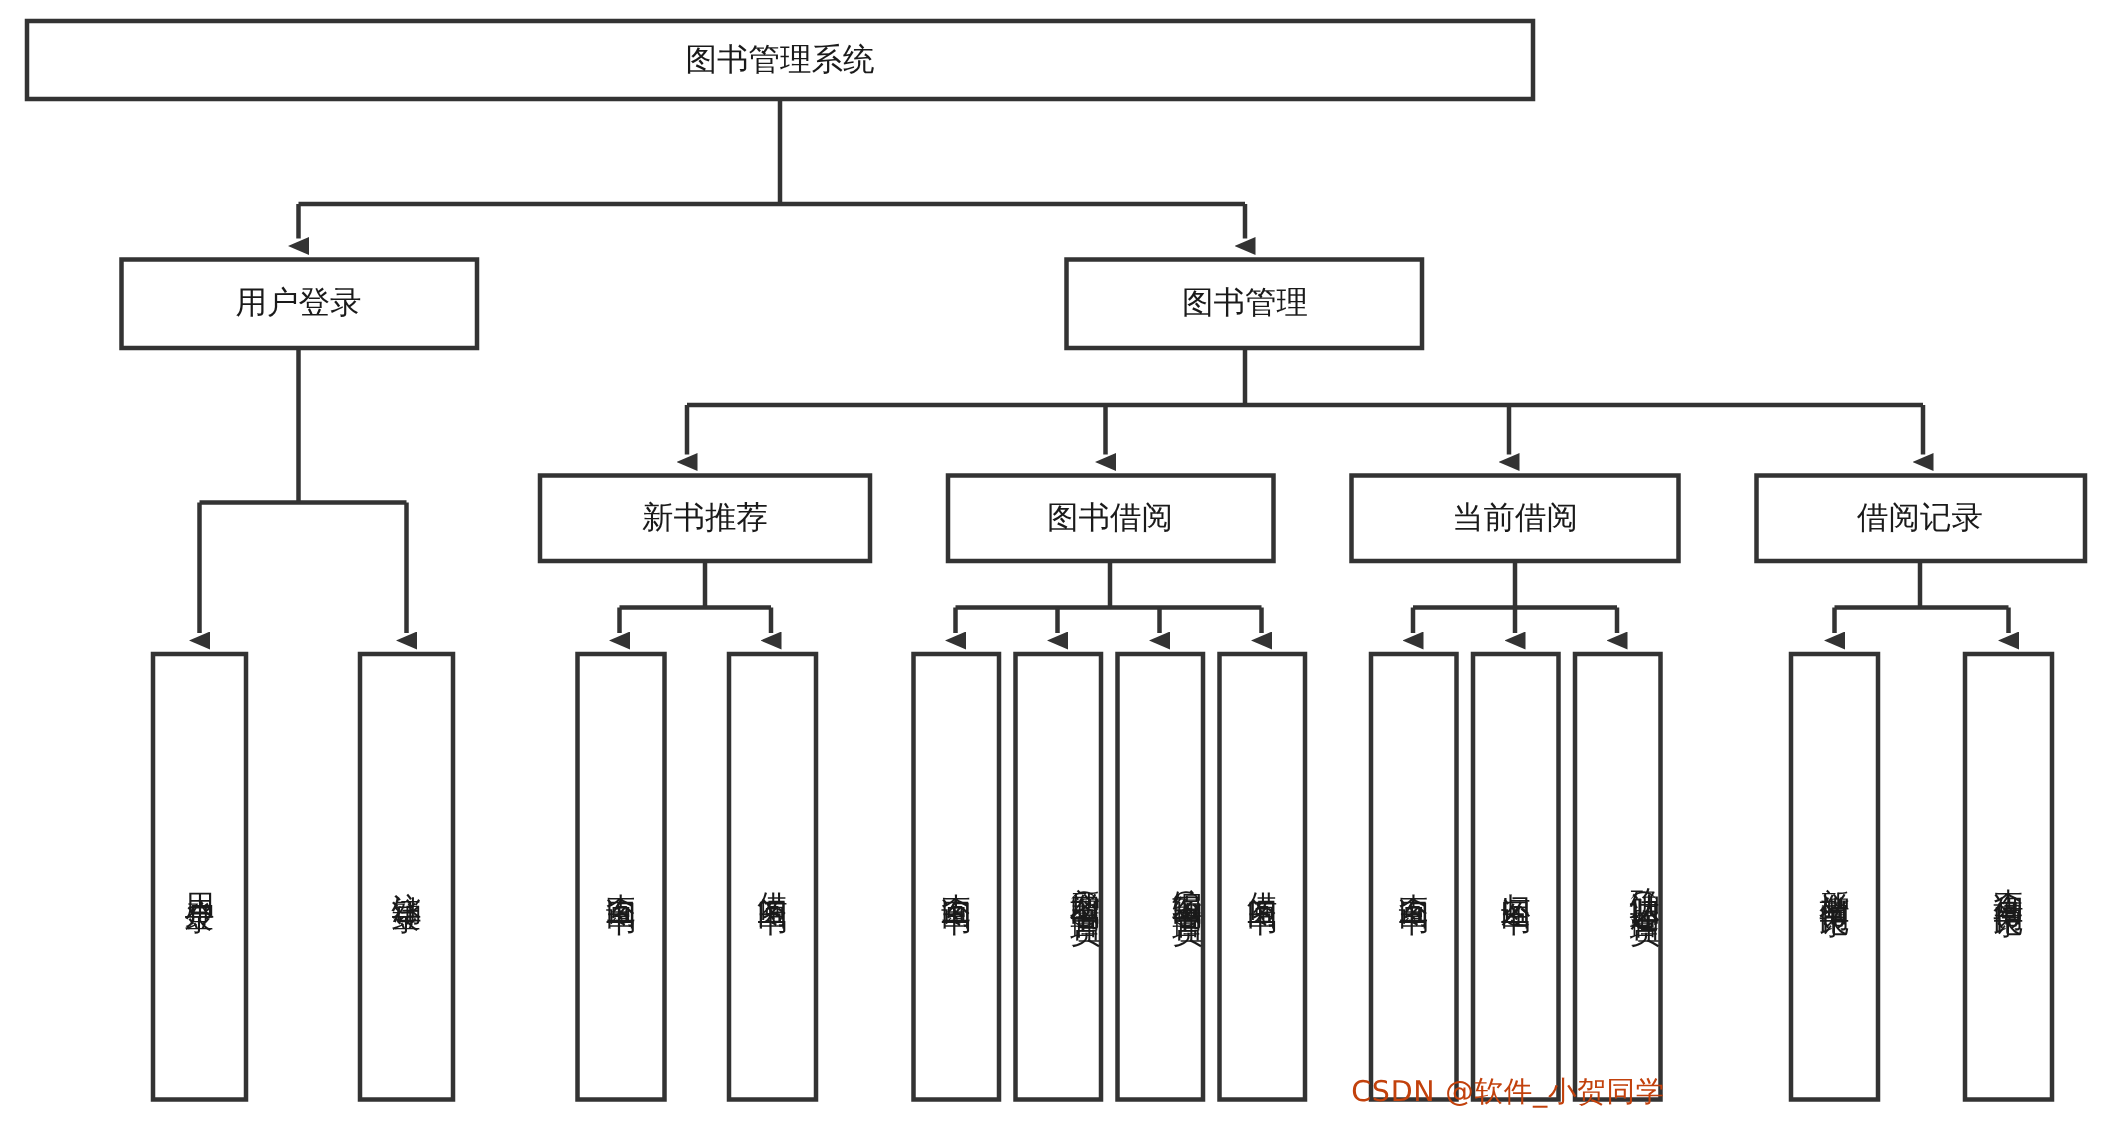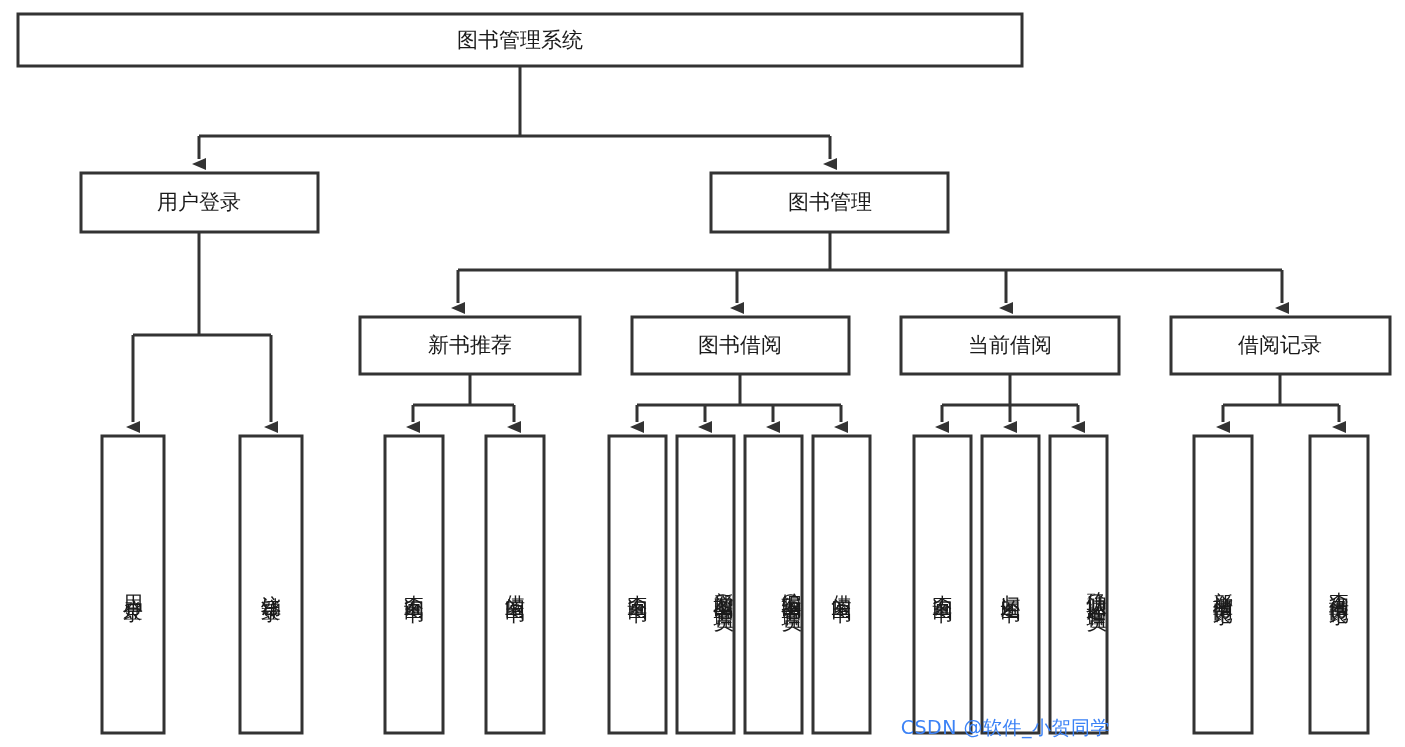--- a/index.html
+++ b/index.html
@@ -63,21 +63,21 @@
     justify-content: center;
     white-space: nowrap;
     pointer-events: none;
   }
   #watermark {
     position: absolute;
     right: 8px;
     bottom: 6px;
     font-family: "DejaVu Sans", "Liberation Sans", sans-serif;
     font-size: 19px;
-    color: #3b82f6;
+    color: #c2410c;
     white-space: nowrap;
     letter-spacing: 0.5px;
   }
 </style>
 </head>
 <body>
 
 <div id="diagram-root">
 
   <svg id="tree-svg" viewBox="0 0 1405 747">

